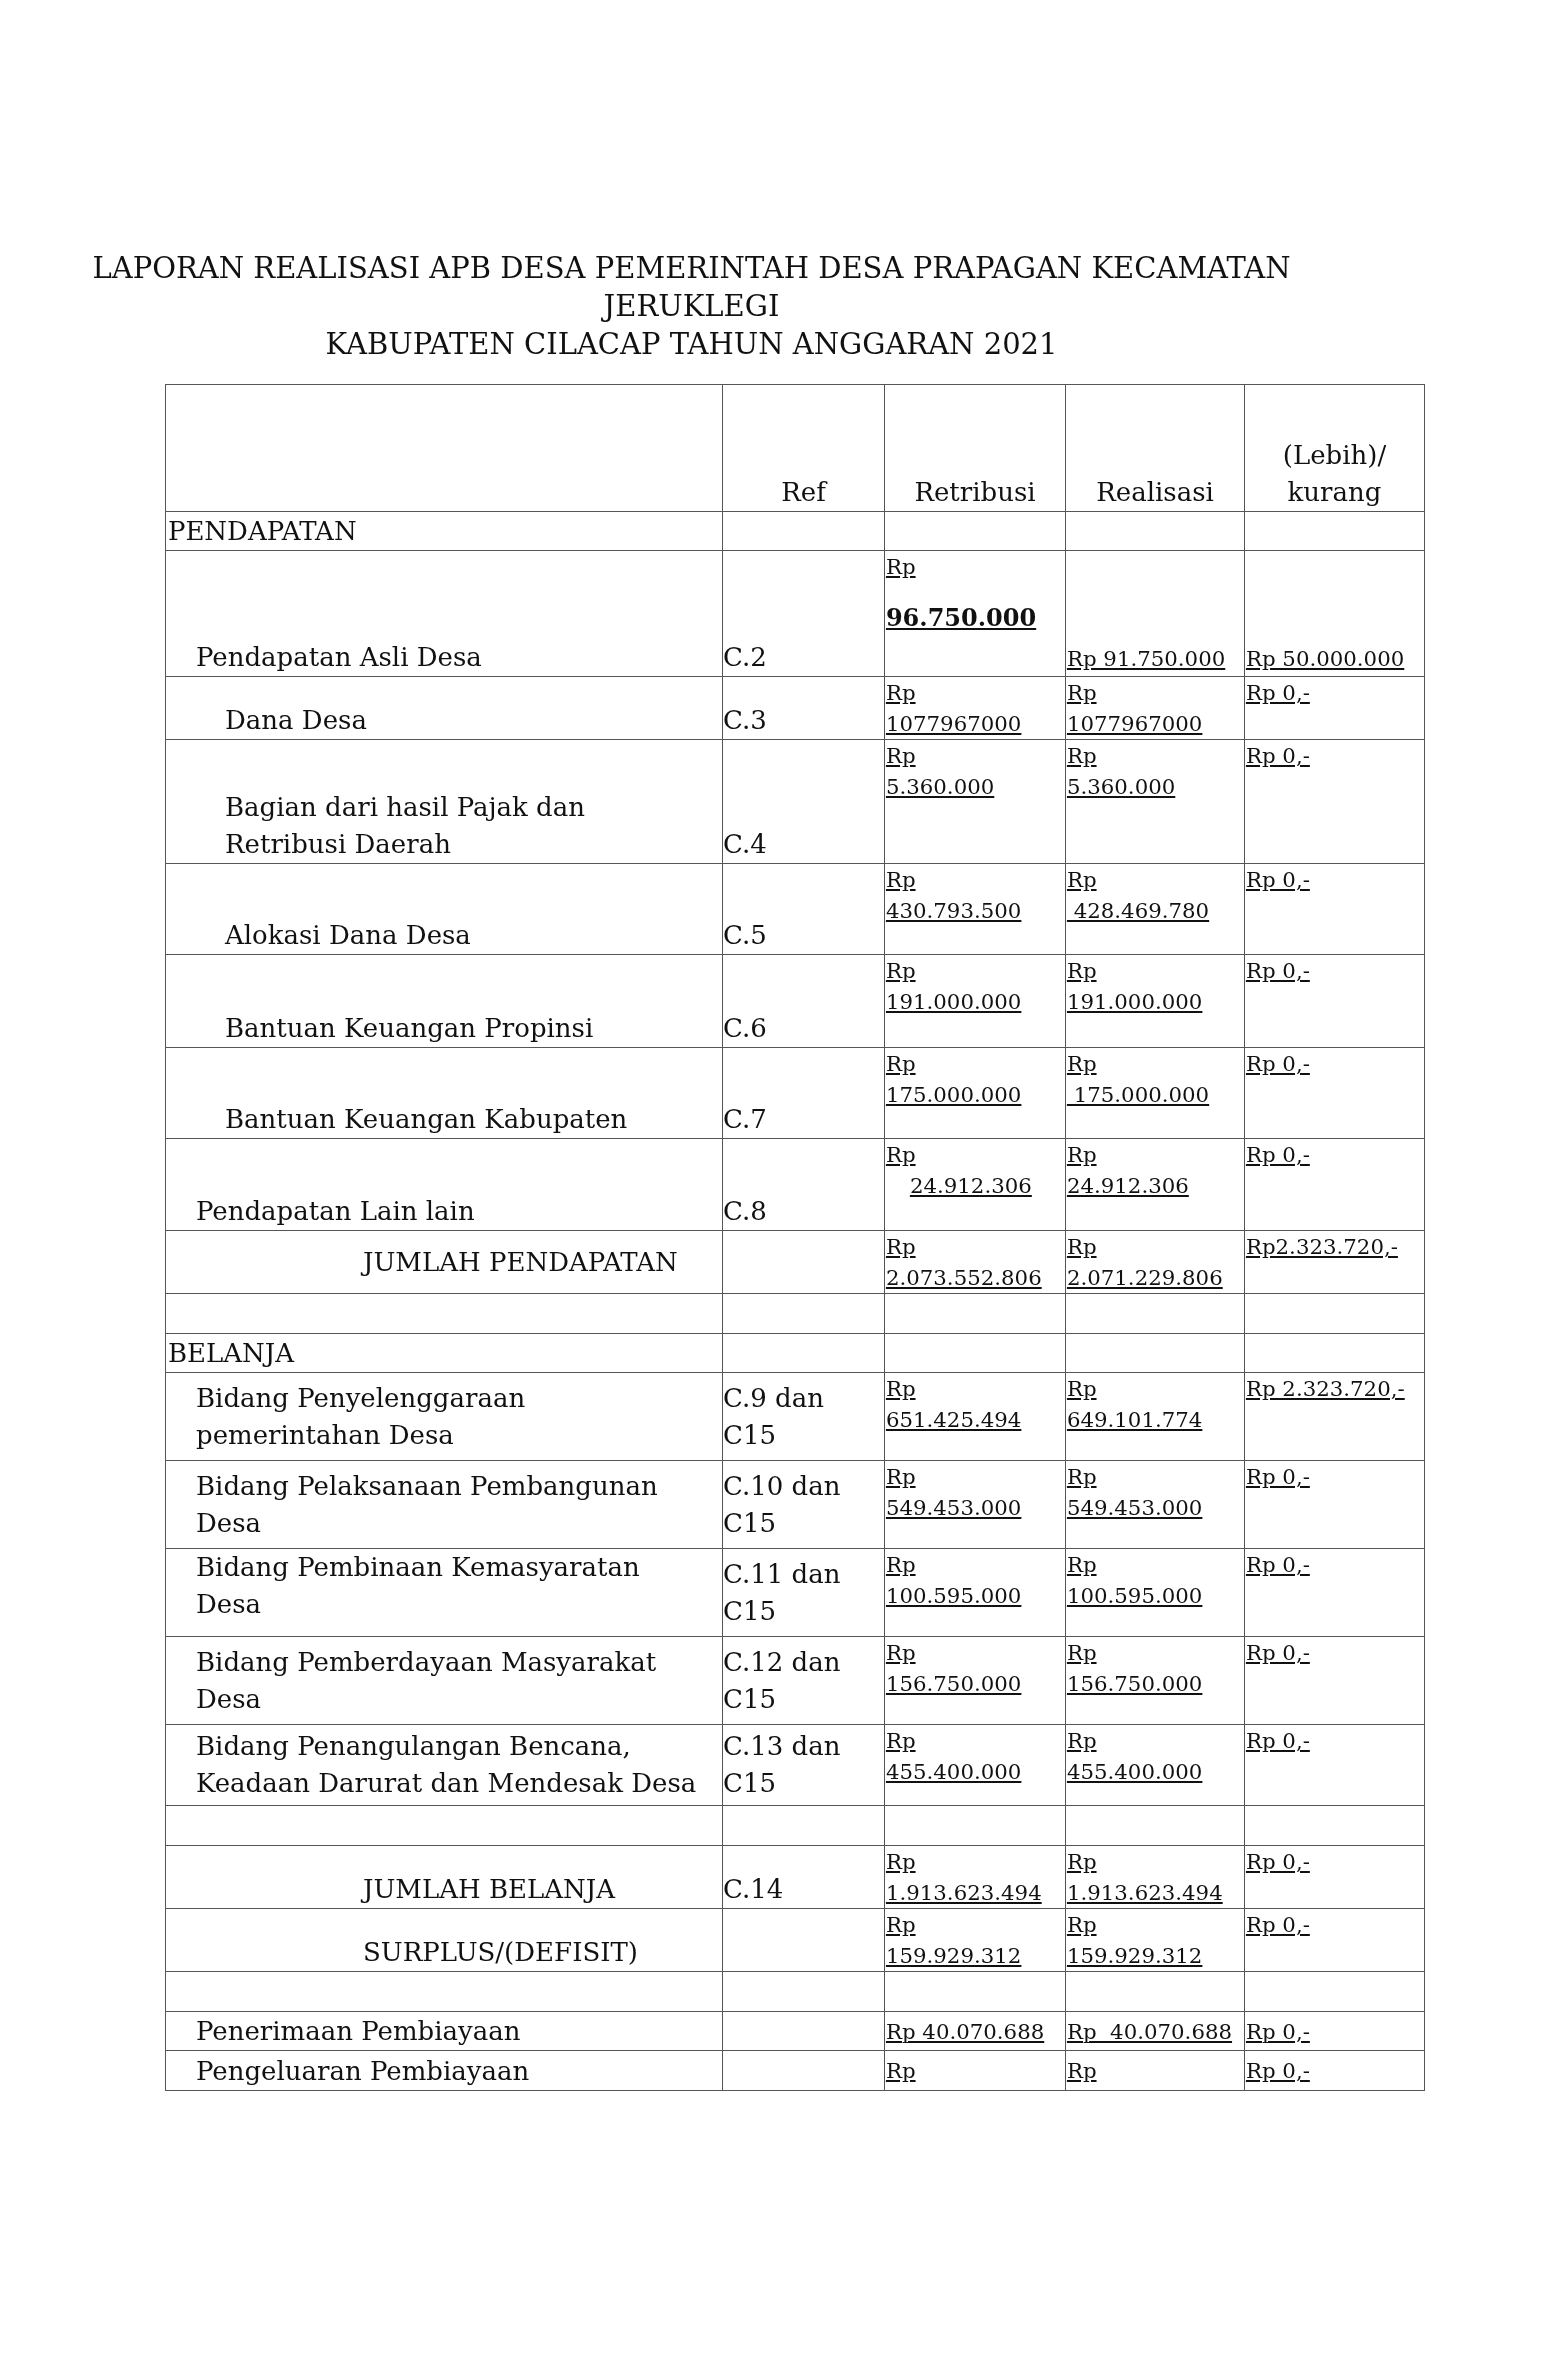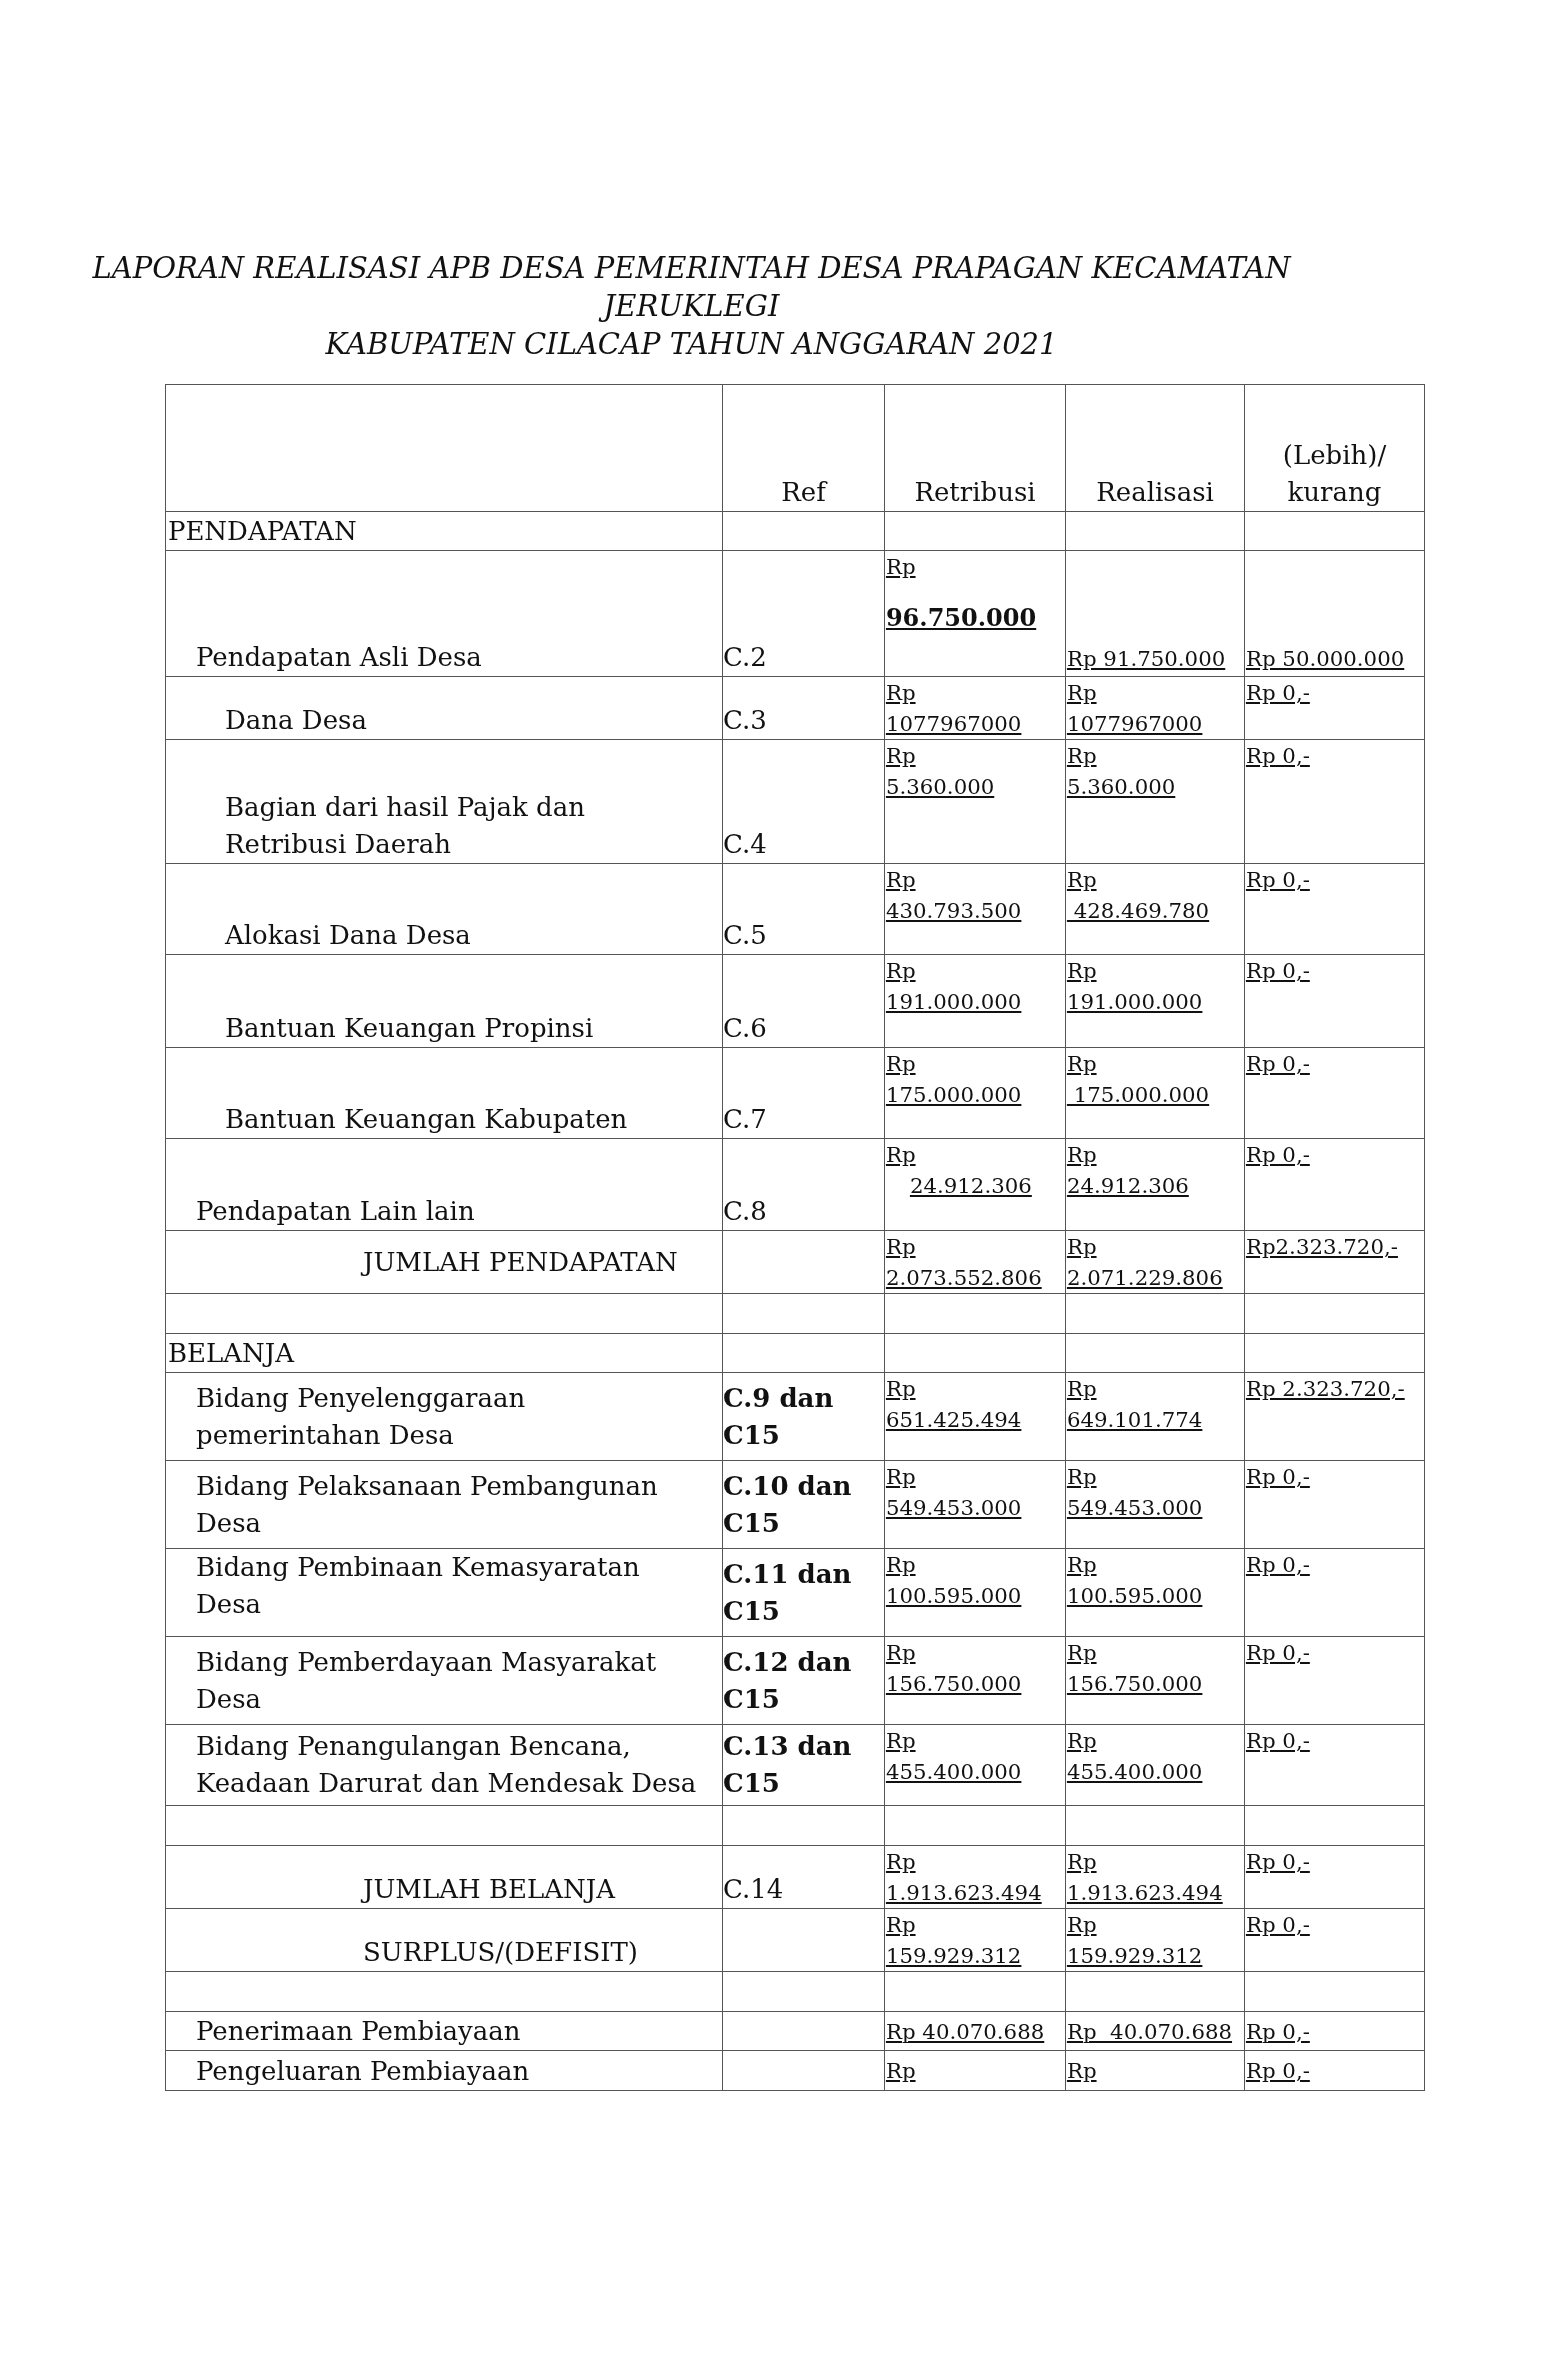--- a/index.html
+++ b/index.html
@@ -1,32 +1,32 @@
 <!DOCTYPE html>
 <html style="font-size:15px"><head>
   <meta charset="utf-8">
   <style>
     html, body { margin: 0; padding: 0; background: #ffffff; }
     body { width: 1553px; height: 2375px; position: relative; font-family: "DejaVu Serif", serif; color: #111111; }
-    .title { position: absolute; left: 0; width: 1383px; top: 249px; text-align: center; font-size: 29px; line-height: 38px; letter-spacing: 0px; font-style: italic; }
+    .title { position: absolute; left: 0; width: 1383px; top: 249px; text-align: center; font-size: 29px; line-height: 38px; letter-spacing: 0px; }
     .title div { white-space: nowrap; }
     table.report { position: absolute; left: 165px; top: 384px; border-collapse: collapse; table-layout: fixed; width: 1259px; }
     table.report td { border: 1.9px solid #555555; padding: 0; vertical-align: bottom; font-size: 26px; line-height: 37px; overflow: hidden; }
     col.c-desc { width: 557px; }
     col.c-ref { width: 162px; }
     col.c-ang { width: 181px; }
     col.c-real { width: 179px; }
     col.c-lk { width: 180px; }
     .hdr td { text-align: center; vertical-align: middle; }
     .sec { padding-left: 1.9px !important; }
     .ind1 { padding-left: 30px !important; }
     .ind2 { padding-left: 59px !important; margin-top: 15px; }
     .tot { text-align: left; padding-left: 197px !important; }
     .ref { text-align: left; }
-    .ref.mid { vertical-align: middle; font-weight: bold; }
+    .ref.mid { vertical-align: middle; }
     .money { vertical-align: top !important; font-size: 21.3px !important; line-height: 31px !important; padding-left: 0.9px !important; white-space: nowrap; text-decoration: underline; }
     .money .rp { display: block; }
     .money .val { display: block; }
     .money.inline { vertical-align: middle !important; }
     .bold-val { font-weight: bold; font-size: 24px; margin-top: 20.4px; }
     .desc-top { vertical-align: top !important; }
     .r-ind { display:block; padding-left: 24px; }
   </style>
 </head>
 <body>

